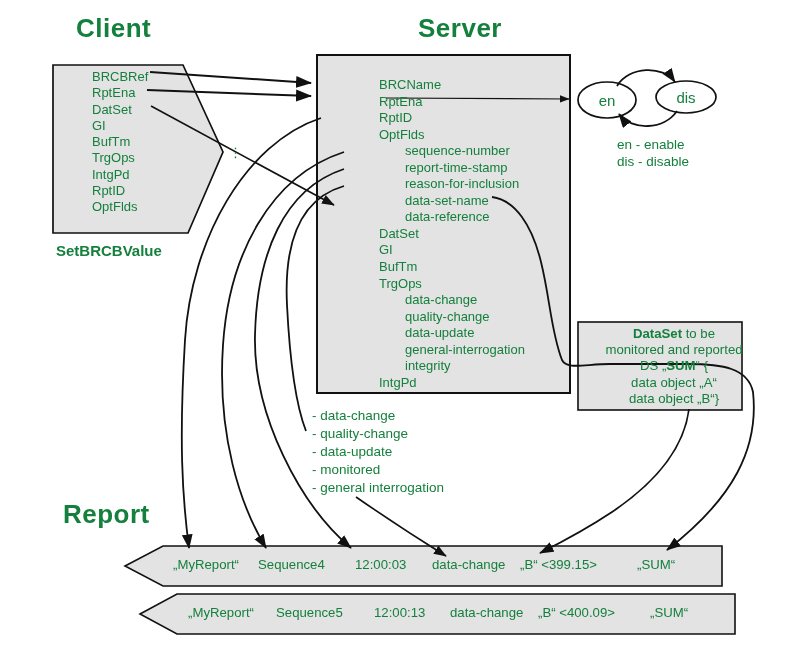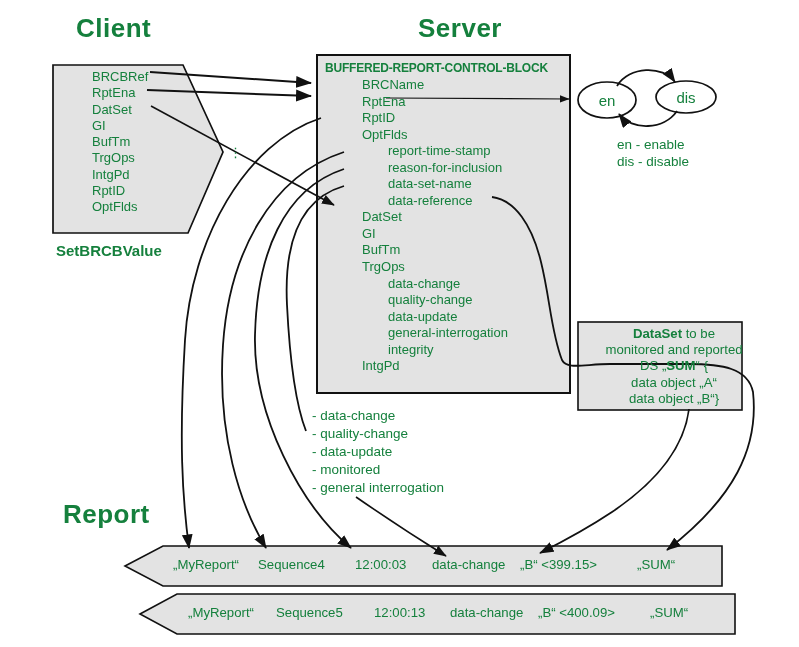--- a/index.html
+++ b/index.html
@@ -77,26 +77,26 @@
     <div class="crow">GI</div>
     <div class="crow">BufTm</div>
     <div class="crow">TrgOps</div>
     <div class="crow">IntgPd</div>
     <div class="crow">RptID</div>
     <div class="crow">OptFlds</div>
   </div>
   <div class="abs h2" style="left:56px;top:242px;">SetBRCBValue</div>
   <div class="abs dots" style="left:229px;top:149px;">⋮</div>
 
-  <div class="abs bhead" style="left:325px;top:61px;">BUFFERED-REPORT-CONTROL-BLOCK</div>
-  <div class="rows" style="left:317px;top:77px;padding-left:30px;">
+  <div class="rows" style="left:334px;top:77px;padding-left:30px;">
     <div class="srow i1">BRCName</div>
     <div class="srow i1">RptEna</div>
     <div class="srow i1">RptID</div>
     <div class="srow i1">OptFlds</div>
+    <div class="srow i2">sequence-number</div>
     <div class="srow i2">report-time-stamp</div>
     <div class="srow i2">reason-for-inclusion</div>
     <div class="srow i2">data-set-name</div>
     <div class="srow i2">data-reference</div>
     <div class="srow i1">DatSet</div>
     <div class="srow i1">GI</div>
     <div class="srow i1">BufTm</div>
     <div class="srow i1">TrgOps</div>
     <div class="srow i2">data-change</div>
     <div class="srow i2">quality-change</div>

